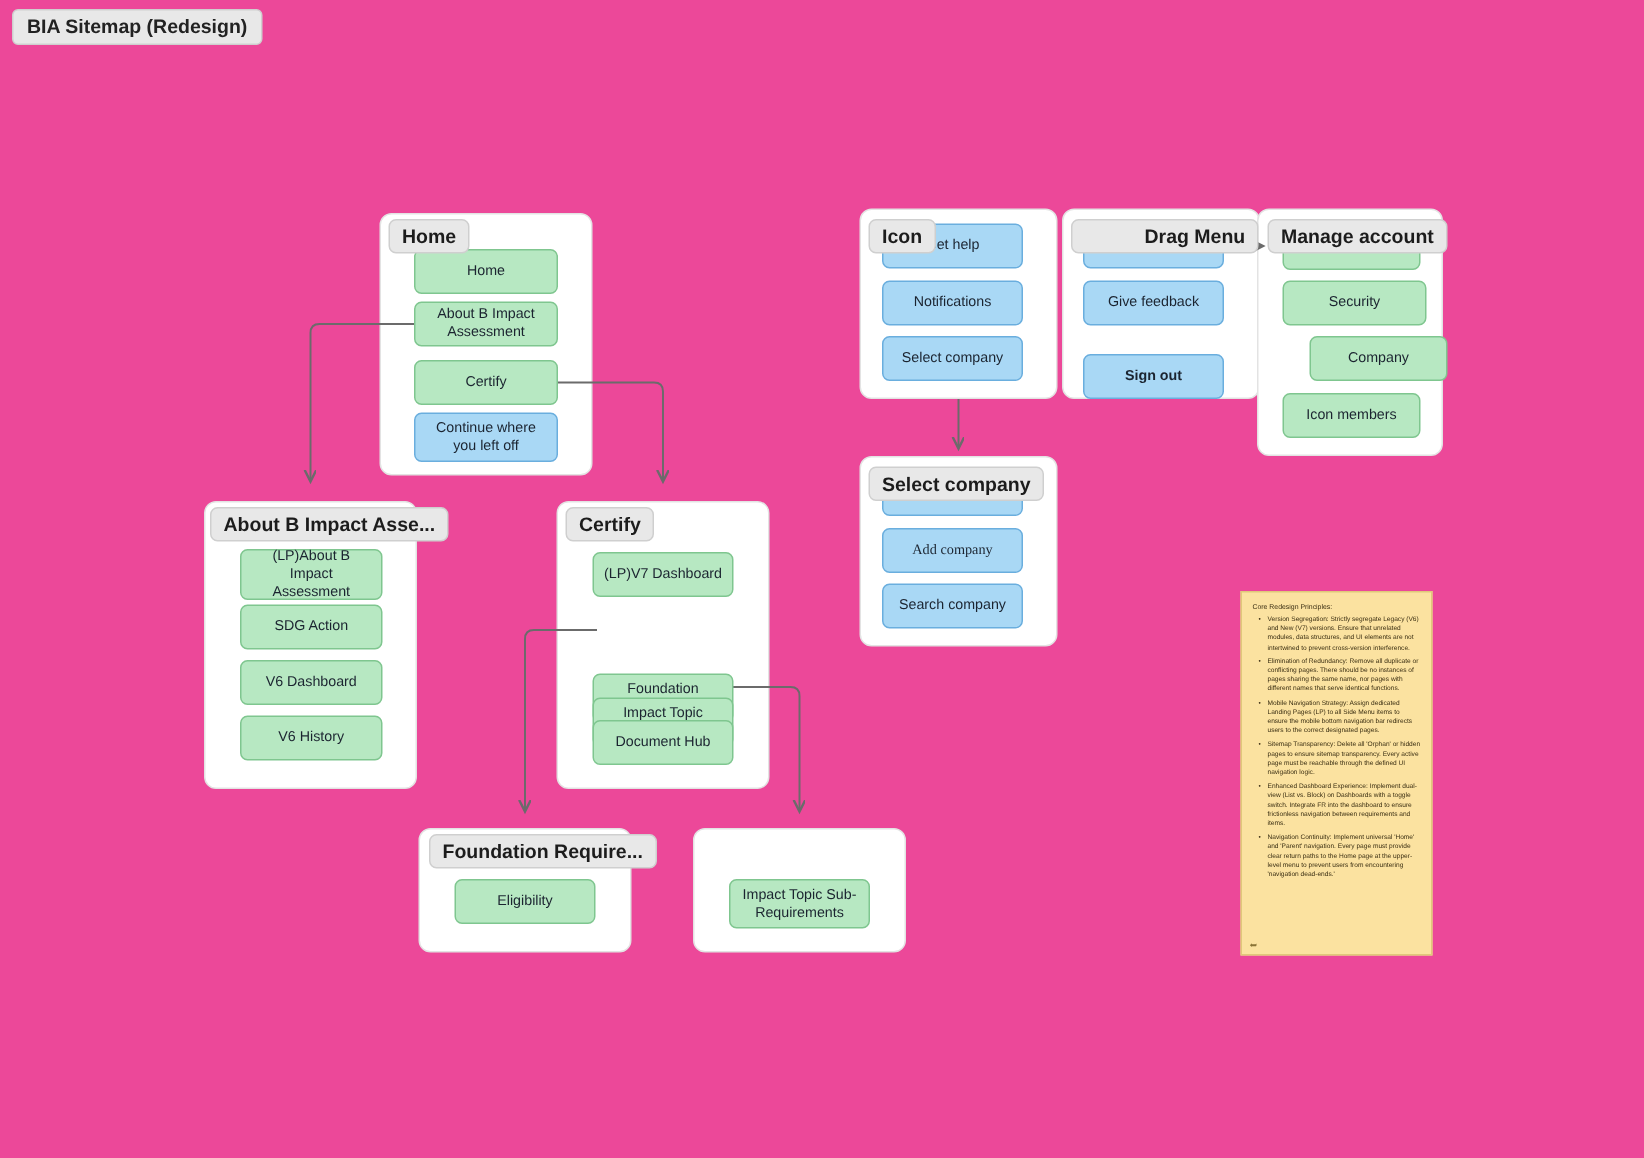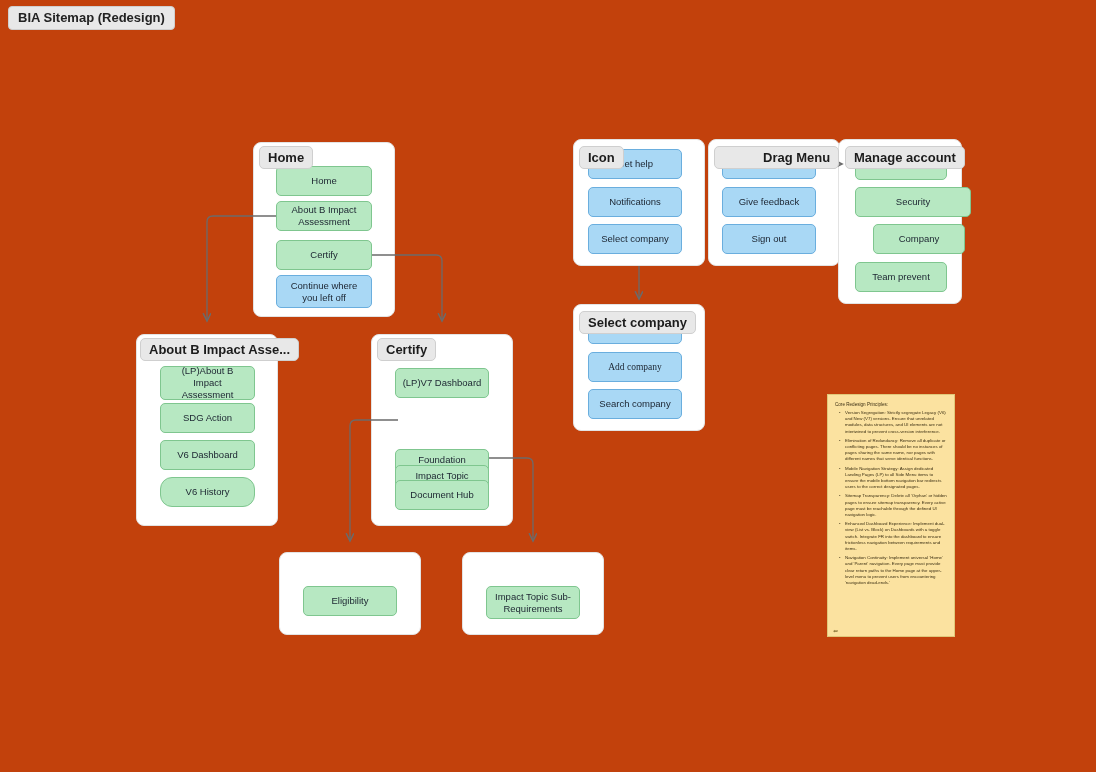--- a/index.html
+++ b/index.html
@@ -5,21 +5,21 @@
   html, body {
     margin: 0;
     padding: 0;
     background: #ffffff;
     font-family: "Liberation Sans", sans-serif;
   }
   #canvas {
     position: relative;
     width: 1096px;
     height: 772px;
-    background: #c2410c;
+    background: #ec4899;
     overflow: hidden;
   }
   
   .page-chip {
     position: absolute;
     left: 8px; top: 6px;
     background: #e8e8e8;
     border: 1px solid #cfcfcf;
     border-radius: 4px;
     padding: 4px 9px;
@@ -156,53 +156,54 @@
   <div class="node green" style="left:276px; top:166px; width:96px; height:30px;">Home</div>
   <div class="node green" style="left:276px; top:201px; width:96px; height:30px;">About B Impact Assessment</div>
   <div class="node green" style="left:276px; top:240px; width:96px; height:30px;">Certify</div>
   <div class="node blue" style="left:276px; top:275px; width:96px; height:33px;">Continue where you left off</div>
 
   <div class="group" style="left:136px; top:334px; width:142px; height:192px;"></div>
   <div class="group-label" style="left:140px; top:338px;">About B Impact Asse...</div>
   <div class="node green" style="left:160px; top:366px; width:95px; height:34px;">(LP)About B Impact Assessment</div>
   <div class="node green" style="left:160px; top:403px; width:95px; height:30px;">SDG Action</div>
   <div class="node green" style="left:160px; top:440px; width:95px; height:30px;">V6 Dashboard</div>
-  <div class="node green" style="left:160px; top:477px; width:95px; height:30px;border-radius:12px;">V6 History</div>
+  <div class="node green" style="left:160px; top:477px; width:95px; height:30px;">V6 History</div>
 
   <div class="group" style="left:371px; top:334px; width:142px; height:192px;"></div>
   <div class="group-label" style="left:377px; top:338px;">Certify</div>
   <div class="node green" style="left:395px; top:368px; width:94px; height:30px;">(LP)V7 Dashboard</div>
   <div class="node green" style="left:395px; top:404px; width:94px; height:33px;margin-top:45px;">Foundation Requirements</div>
   <div class="node green" style="left:395px; top:442px; width:94px; height:33px;margin-top:23px;">Impact Topic Requirements</div>
   <div class="node green" style="left:395px; top:480px; width:94px; height:30px;">Document Hub</div>
 
   <div class="group" style="left:279px; top:552px; width:142px; height:83px;"></div>
+  <div class="group-label" style="left:286px; top:556px;">Foundation Require...</div>
   <div class="node green" style="left:303px; top:586px; width:94px; height:30px;">Eligibility</div>
 
   <div class="group" style="left:462px; top:552px; width:142px; height:83px;"></div>
   <div class="node green" style="left:486px; top:586px; width:94px; height:33px;">Impact Topic Sub-Requirements</div>
 
   <div class="group" style="left:573px; top:139px; width:132px; height:127px;"></div>
   <div class="group-label" style="left:579px; top:146px;">Icon</div>
   <div class="node blue" style="left:588px; top:149px; width:94px; height:30px;">Get help</div>
   <div class="node blue" style="left:588px; top:187px; width:94px; height:30px;">Notifications</div>
   <div class="node blue" style="left:588px; top:224px; width:94px; height:30px;">Select company</div>
 
   <div class="group" style="left:708px; top:139px; width:132px; height:127px;"></div>
   <div class="group-label" style="left:714px; top:146px;padding-left:48px;">Drag Menu</div>
   <div class="node blue" style="left:722px; top:149px; width:94px; height:30px;">Manage account</div>
   <div class="node blue" style="left:722px; top:187px; width:94px; height:30px;">Give feedback</div>
-  <div class="node blue" style="left:722px; top:224px; width:94px; height:30px;">Sign out</div>
+  <div class="node blue" style="left:722px; top:236px; width:94px; height:30px;font-weight:bold;">Sign out</div>
 
   <div class="group" style="left:838px; top:139px; width:124px; height:165px;"></div>
   <div class="group-label" style="left:845px; top:146px;">Manage account</div>
   <div class="node green" style="left:855px; top:150px; width:92px; height:30px;">Profile</div>
-  <div class="node green" style="left:855px; top:187px; width:116px; height:30px;">Security</div>
+  <div class="node green" style="left:855px; top:187px; width:96px; height:30px;">Security</div>
   <div class="node green" style="left:855px; top:224px; width:92px; height:30px;margin-left:18px;">Company</div>
-  <div class="node green" style="left:855px; top:262px; width:92px; height:30px;">Team prevent</div>
+  <div class="node green" style="left:855px; top:262px; width:92px; height:30px;">Icon members</div>
 
   <div class="group" style="left:573px; top:304px; width:132px; height:127px;"></div>
   <div class="group-label" style="left:579px; top:311px;">Select company</div>
   <div class="node blue" style="left:588px; top:314px; width:94px; height:30px;">Company List</div>
   <div class="node blue" style="left:588px; top:352px; width:94px; height:30px;font-family:Liberation Serif, serif;">Add company</div>
   <div class="node blue" style="left:588px; top:389px; width:94px; height:30px;">Search company</div>
 
   <div class="sticky" style="left:827px; top:394px; width:128px; height:243px;">
     <div class="sticky-title">Core Redesign Principles:</div>
     <ul>

